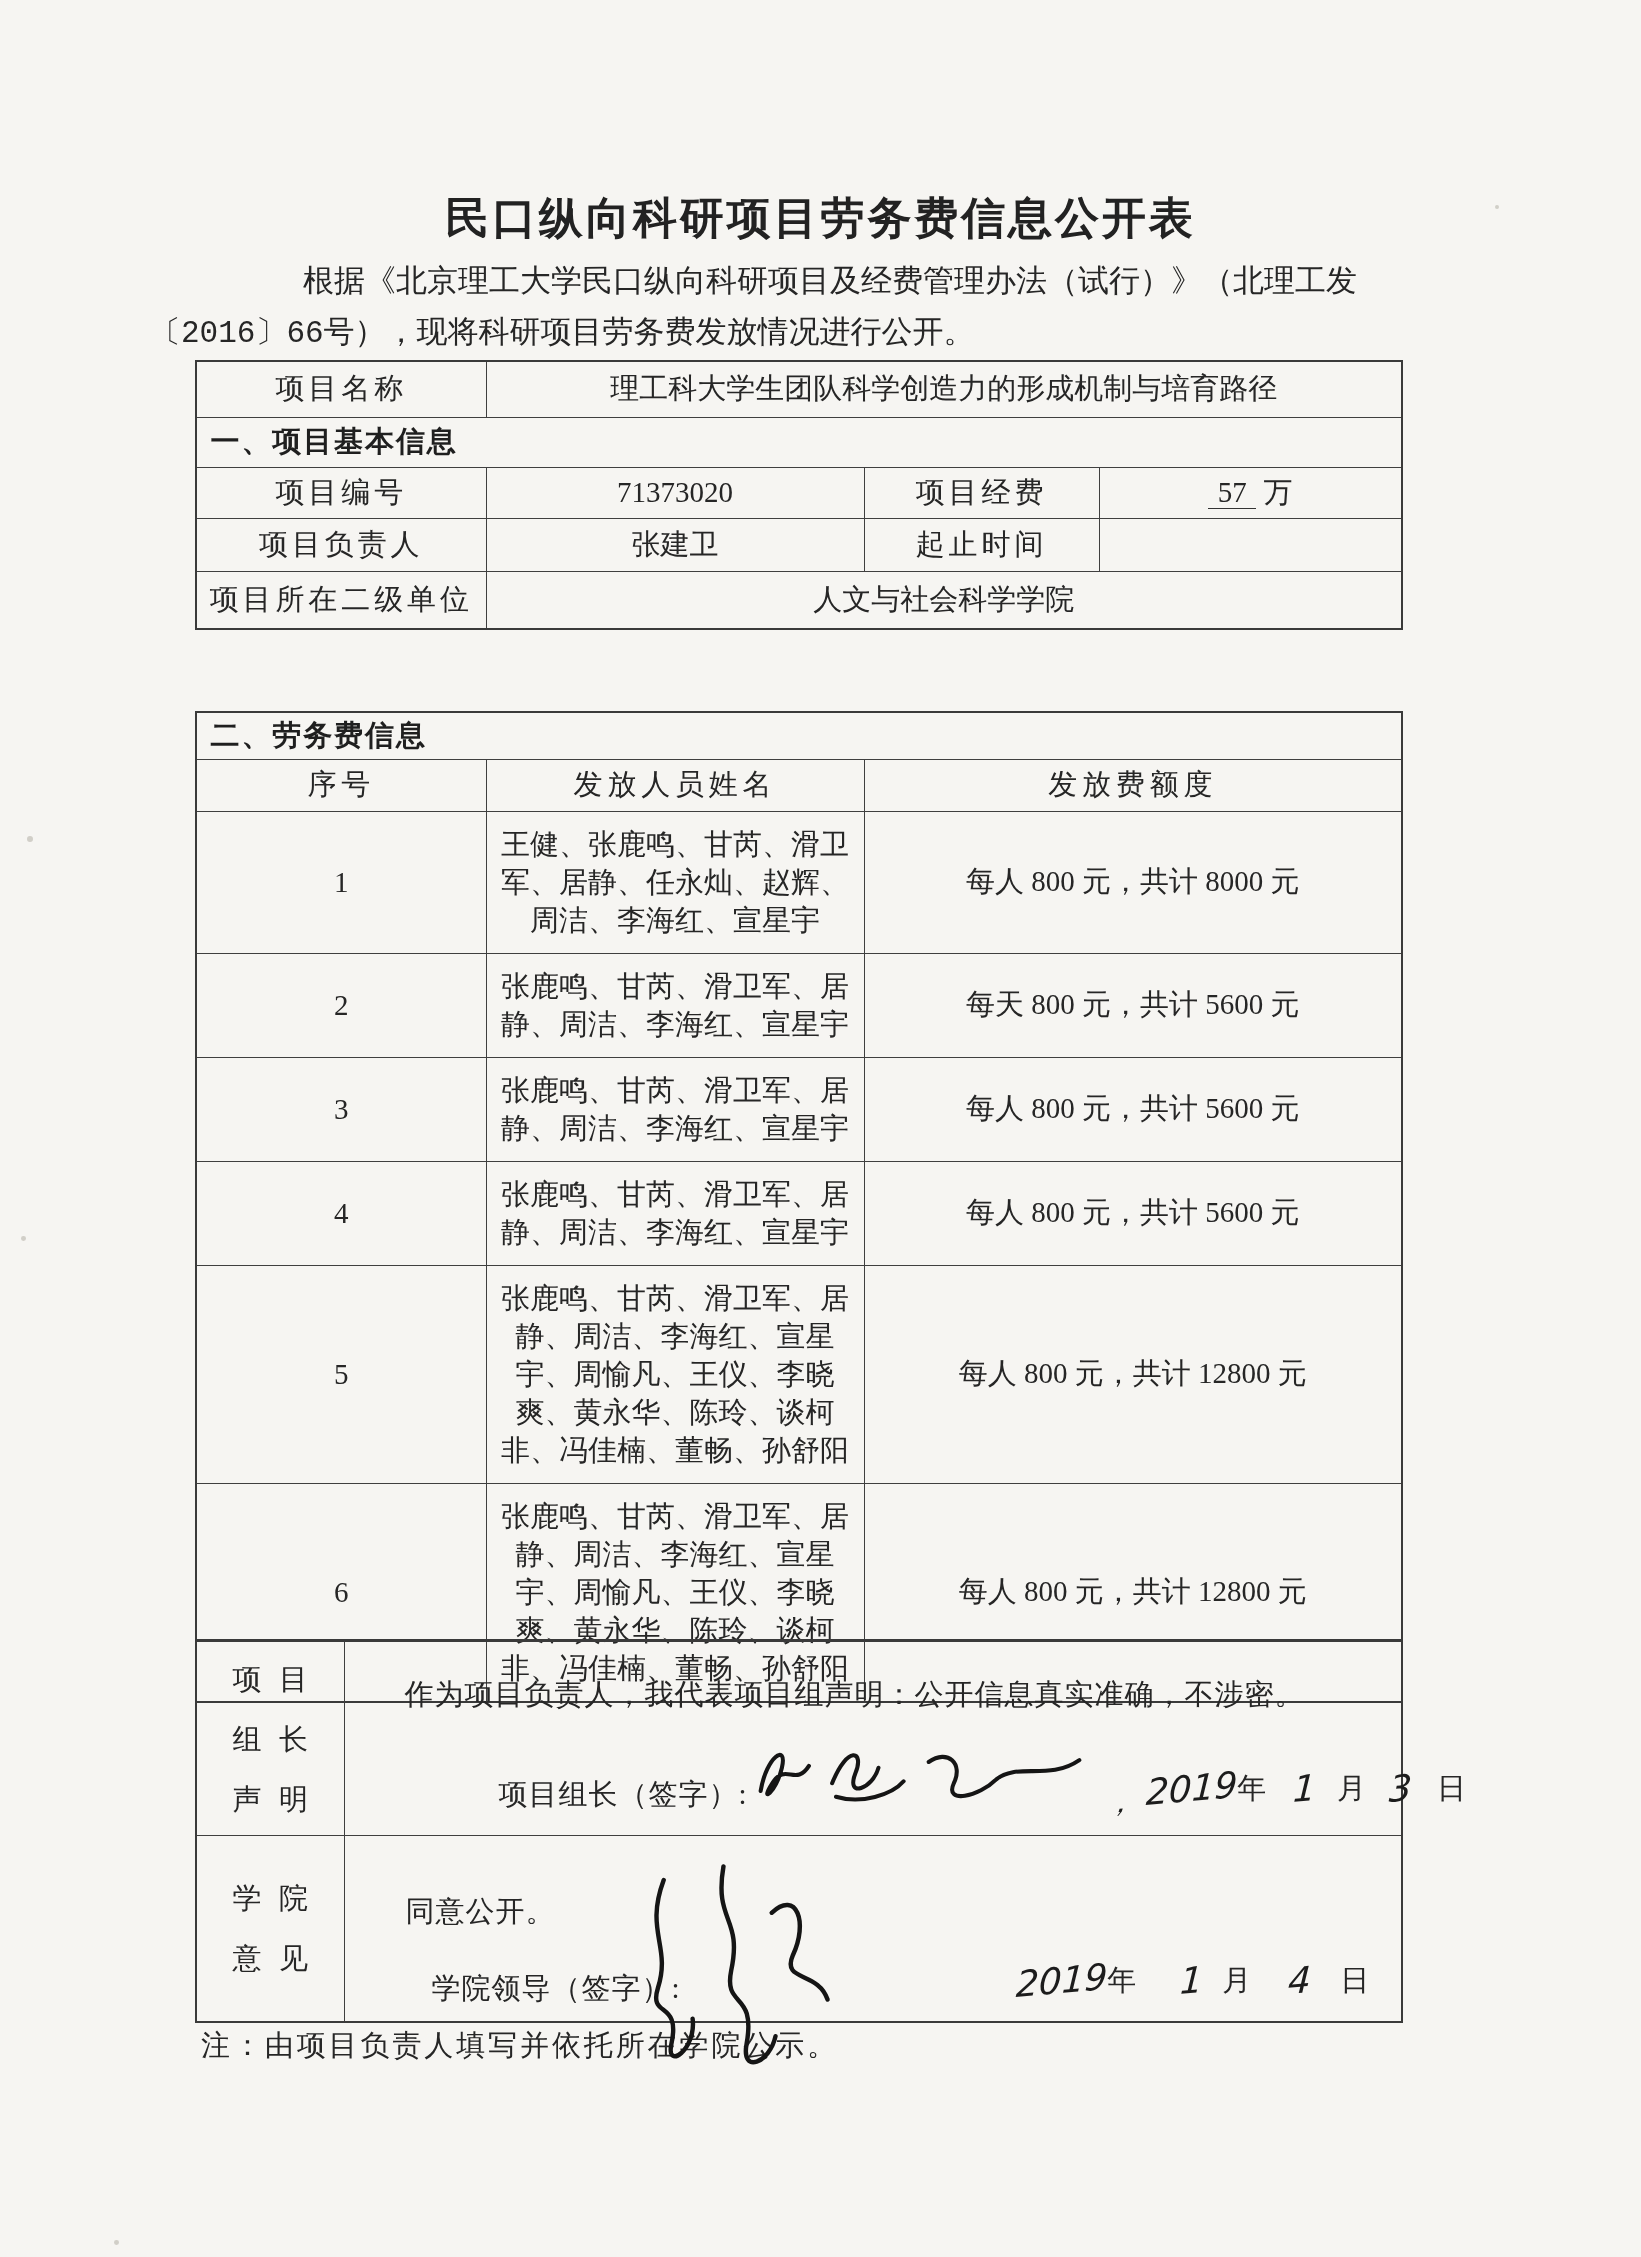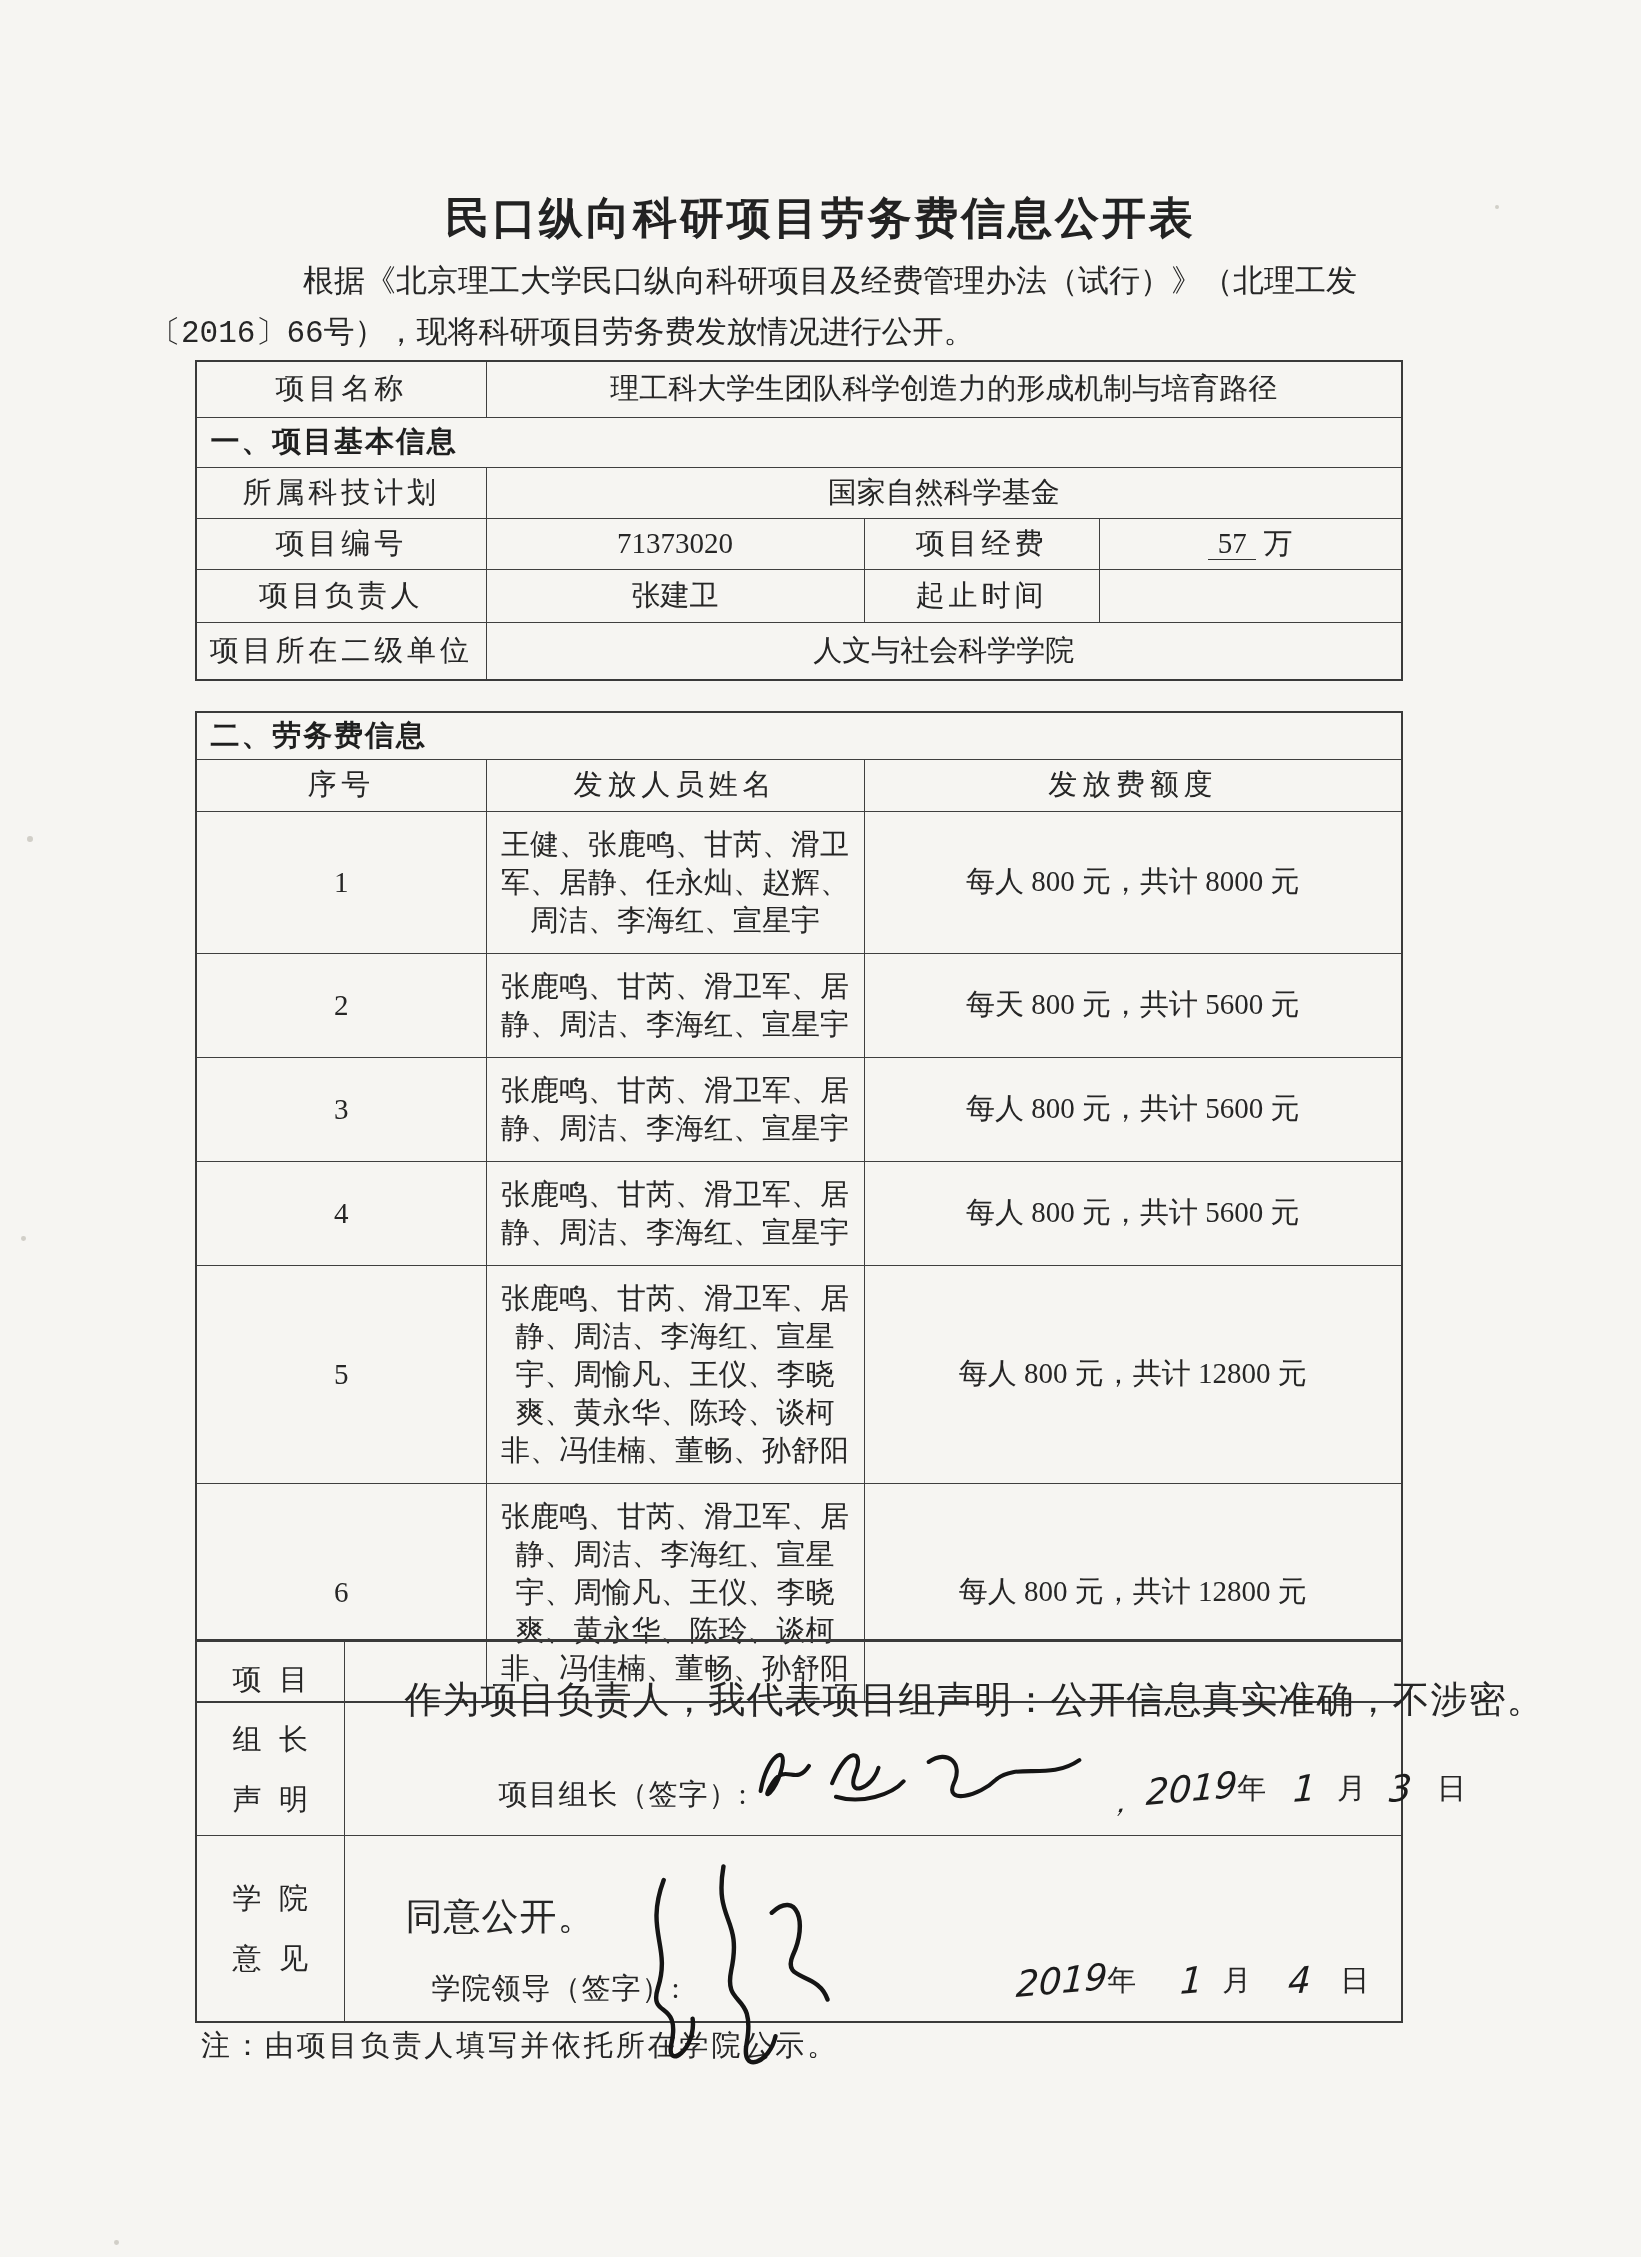--- a/index.html
+++ b/index.html
@@ -55,21 +55,21 @@
   .c-no{font-size:29px;}
   .u{border-bottom:1.9px solid #333;padding:0 9.7px;}
 
   .vlabel{
     white-space:pre-line;text-align:center;
     letter-spacing:17.4px;padding-left:17.4px;
     line-height:60px;font-size:29px;
   }
   .cell-rel{position:relative;overflow:visible;}
   .abs{position:absolute;}
-  .stmt{font-size:37px;letter-spacing:1px;white-space:nowrap;}
+  .stmt{font-size:29px;letter-spacing:1px;white-space:nowrap;}
   .signlab{font-size:29px;letter-spacing:1px;white-space:nowrap;}
   .dateline{display:flex;align-items:flex-end;white-space:nowrap;}
   .hw{
     font-family:"DejaVu Sans", sans-serif;
     font-style:italic;display:inline-block;
     transform:rotate(-5deg) skewX(-8deg);
     font-size:36px;color:#1c1c1c;
   }
   .printed{font-size:29px;display:inline-block;color:#262626;}
   .sig-svg{position:absolute;overflow:visible;z-index:3;}
@@ -99,24 +99,20 @@
         <col style="width:235px">
         <col style="width:303px">
       </colgroup>
     <tbody>
       <tr style="height:56px">
         <td class="lbl">项目名称</td>
         <td colspan="3">理工科大学生团队科学创造力的形成机制与培育路径</td>
       </tr>
       <tr style="height:50px">
         <td colspan="4" class="section-cell">一、项目基本信息</td>
-      </tr>
-      <tr style="height:51px">
-        <td class="lbl">所属科技计划</td>
-        <td colspan="3">国家自然科学基金</td>
       </tr>
       <tr style="height:51px">
         <td class="lbl">项目编号</td>
         <td>71373020</td>
         <td class="lbl">项目经费</td>
         <td>
           <span class="u">57</span>
           <span>万</span>
         </td>
       </tr>

